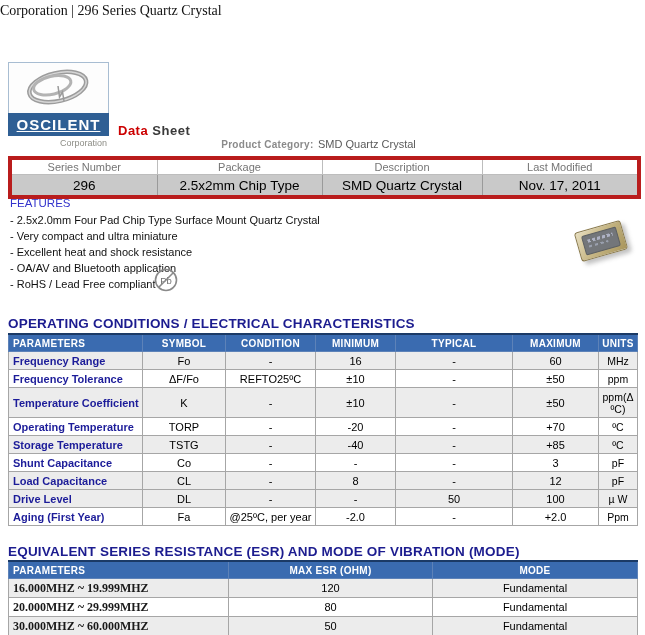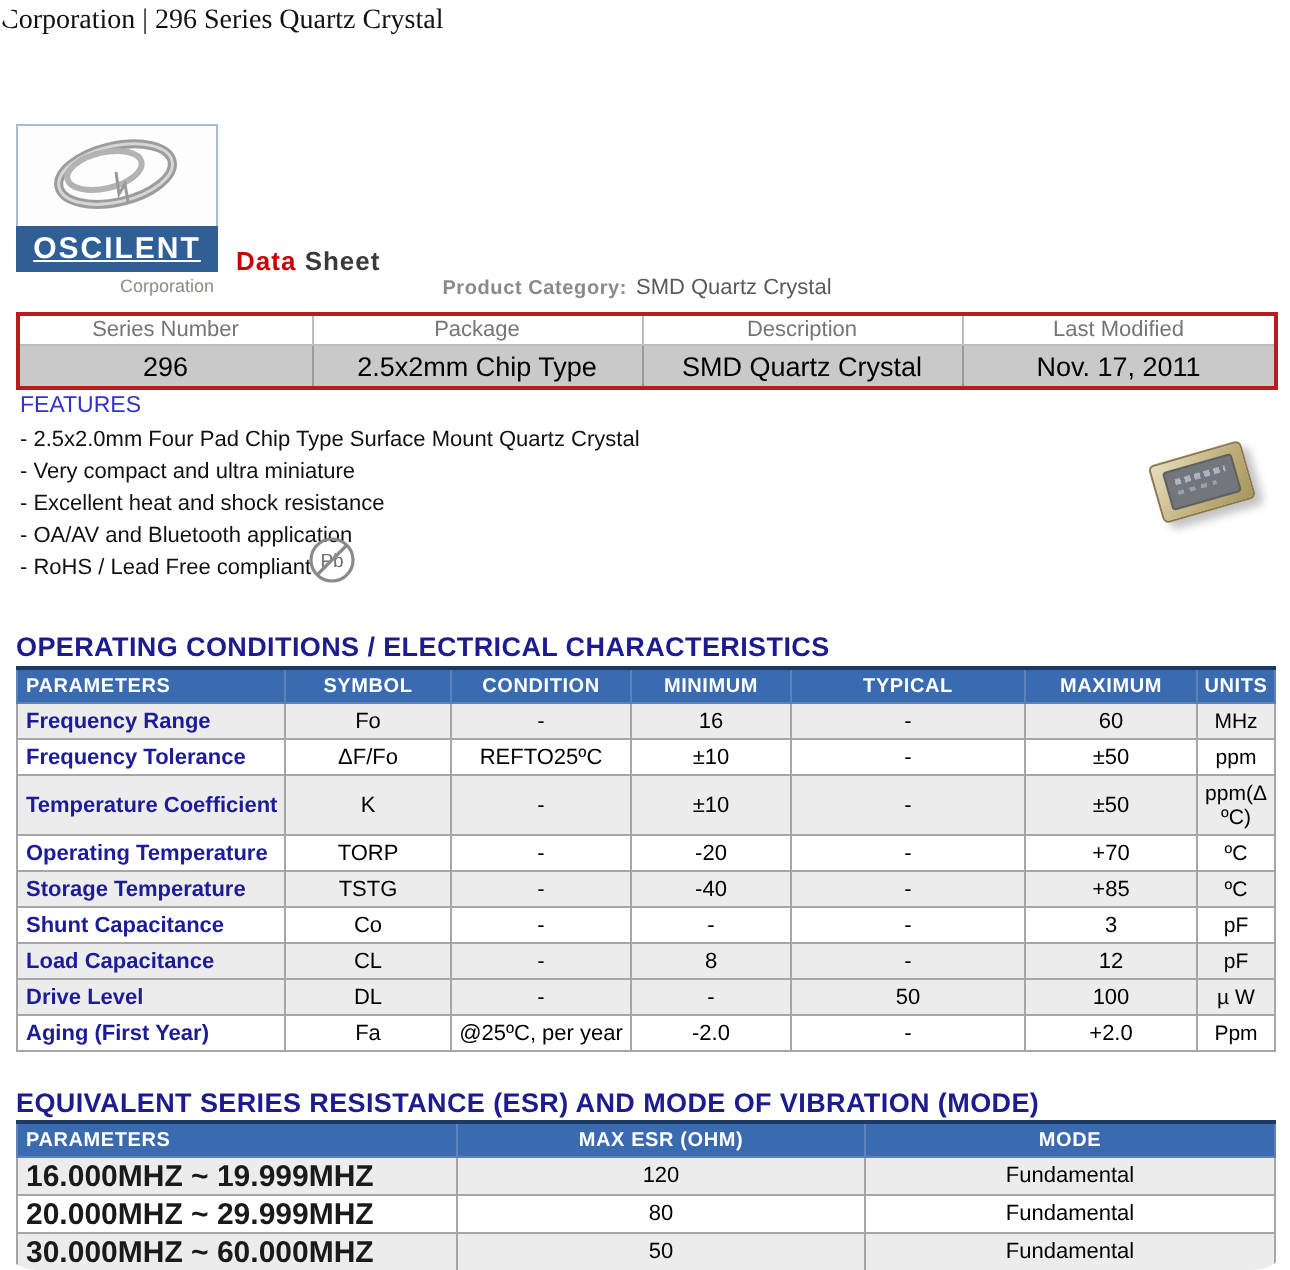--- a/index.html
+++ b/index.html
@@ -1,17 +1,17 @@
 <!DOCTYPE html>
 <html><head>
 <meta charset="utf-8">
 <style>
   html,body{margin:0;padding:0;background:#fff;}
   .page{position:relative;width:645px;height:635px;background:#fff;overflow:hidden;
-        font-family:"Liberation Sans",sans-serif;color:#000;border-radius:18px;}
+        font-family:"Liberation Sans",sans-serif;color:#000;}
 
   .page-title{position:absolute;top:3px;left:0px;font-family:"Liberation Serif",serif;
               font-size:14px;color:#111;}
 
   
   .logo{position:absolute;top:62px;left:8px;width:101px;}
   .logo-box{width:99px;height:50px;border:1px solid #a8bdd2;border-bottom:none;background:#fdfdfd;
             display:flex;align-items:center;justify-content:center;}
   .logo-band{width:101px;height:23px;background:#2f5f94;color:#fff;display:flex;align-items:center;
              justify-content:center;font-weight:bold;font-size:15px;letter-spacing:1px;text-decoration:underline;}
@@ -20,21 +20,21 @@
   .datasheet{position:absolute;top:123px;left:118px;font-size:13px;font-weight:bold;letter-spacing:.5px;}
   .datasheet .w1{color:#cc0000;}
   .datasheet .w2{color:#3a3a3a;}
 
   .prodcat{position:absolute;top:134px;left:0;width:637px;text-align:center;color:#8a8a8a;}
   .prodcat .lbl{font-size:10px;font-weight:bold;letter-spacing:.3px;}
   .prodcat .val{font-size:11px;color:#5a5a5a;font-weight:normal;}
 
   
   table{border-collapse:collapse;table-layout:fixed;}
-  .series-table{position:absolute;top:156px;left:8px;width:629px;border:2px solid #b91c1c;}
+  .series-table{position:absolute;top:156px;left:8px;width:629px;border:4px solid #b91c1c;}
   .series-table th{font-size:11px;font-weight:normal;color:#757575;background:#fff;
                    border:1px solid #bdbdbd;height:14px;padding:0;text-align:center;}
   .series-table td{font-size:13.5px;color:#000;background:#c9c9c9;border:1px solid #9a9a9a;
                    height:20px;padding:0;text-align:center;}
 
   
   .features-title{position:absolute;top:197px;left:10px;color:#3333cc;font-size:11.5px;}
   .features-list{position:absolute;top:212px;left:10px;font-size:11px;color:#111;}
   .features-list div{height:16px;line-height:16px;}
   .pb-icon{position:absolute;top:267px;left:153px;}
@@ -62,21 +62,21 @@
   .spec th{background:#3a6bb0;color:#fff;font-size:10px;font-weight:bold;letter-spacing:.3px;
            border:1px solid #5d82b8;border-top:2px solid #1b3a66;height:16px;padding:0 2px;text-align:center;}
   .spec th.left{text-align:left;padding-left:4px;}
   .spec td{border:1px solid #a6a6a6;font-size:11px;color:#000;text-align:center;height:17px;
            padding:0 2px;background:#fff;word-wrap:break-word;}
   .spec td.param{color:#1c1c99;font-weight:bold;text-align:left;padding-left:4px;margin-top:12px;}
   .spec tr.stripe td{background:#ececec;}
   .spec tr.tall td{height:29px;}
   .spec td.units{font-size:10.5px;line-height:12px;}
   .t-esr td{height:18px;}
-  .t-esr td.param{color:#1a1a1a;font-weight:bold;font-size:15px;}
+  .t-esr td.param{color:#1a1a1a;font-weight:bold;font-size:12px;font-family:Liberation Serif, serif;}
 </style>
 </head>
 <body>
 
 <div class="page">
 
   <div class="page-title">Corporation | 296 Series Quartz Crystal</div>
 
   <div class="logo">
     <div class="logo-box">

